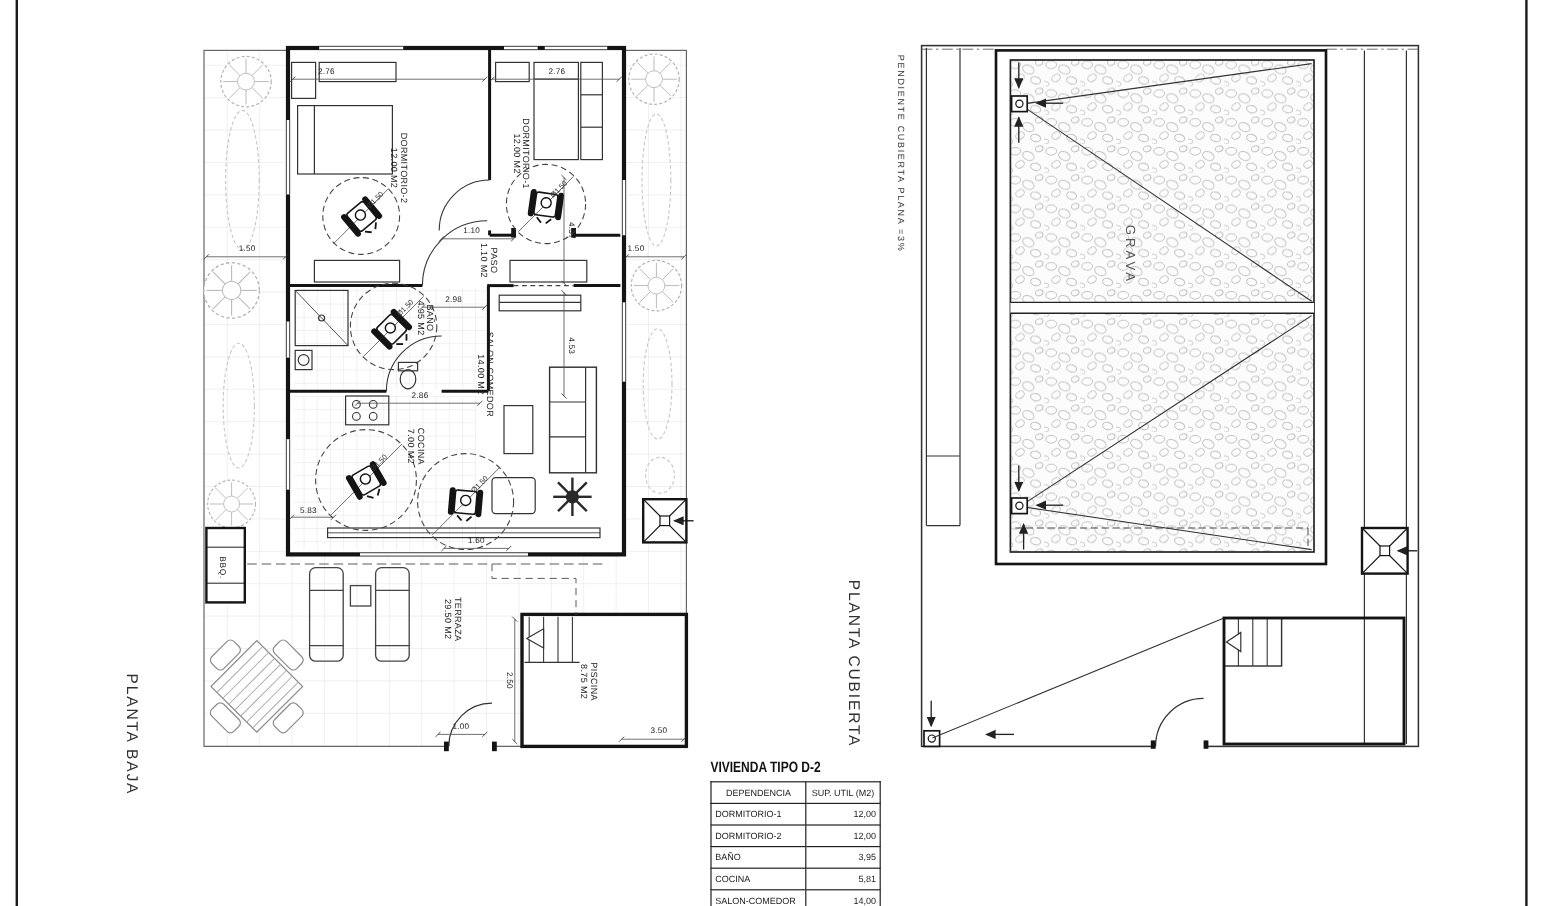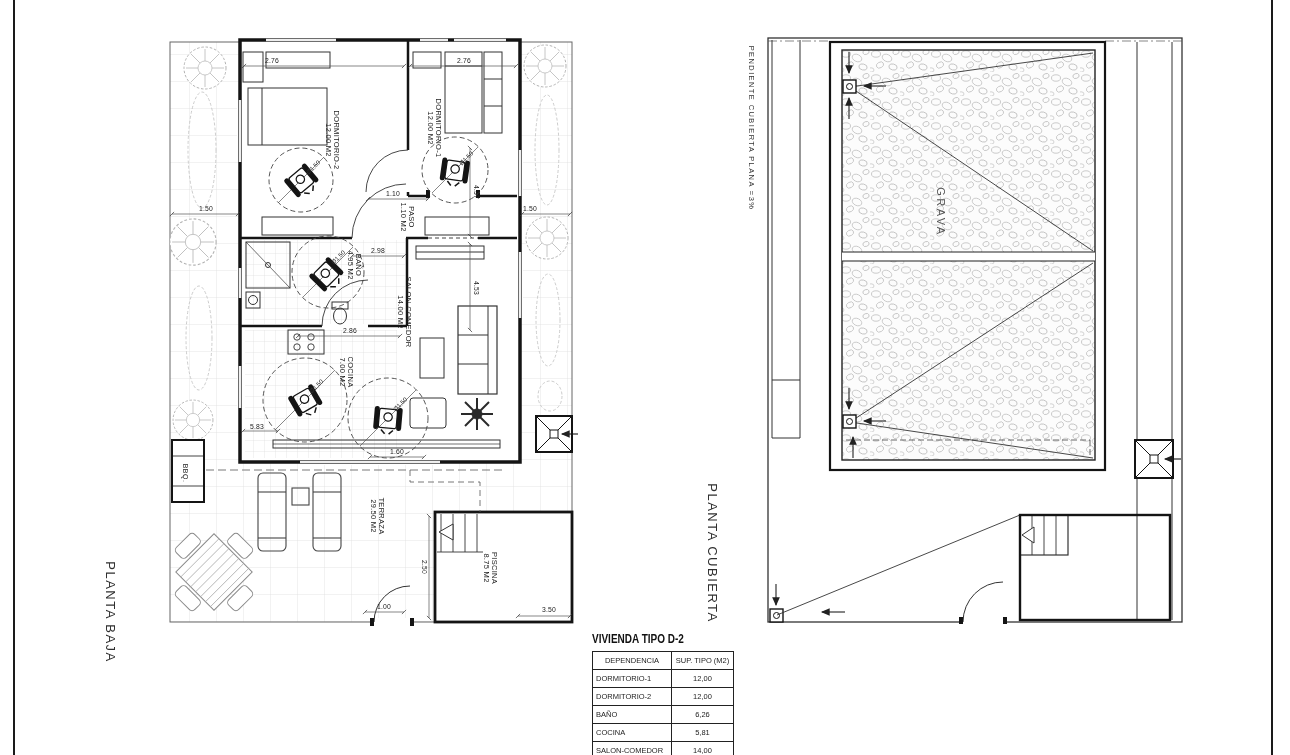--- a/index.html
+++ b/index.html
@@ -18,21 +18,21 @@
   .grava{font-size:11px;letter-spacing:2.5px;color:#555;}
   .bbq{font-size:7px;letter-spacing:0.5px;color:#222;}
   .sheet-table{position:absolute;left:592px;top:632px;}
   .tbl-title{font-weight:bold;font-size:12.5px;color:#111;transform:scaleX(0.8);
              transform-origin:left;white-space:nowrap;margin-bottom:5px;letter-spacing:0;}
   table.areas{border-collapse:collapse;}
   table.areas th,table.areas td{border:1.3px solid #222;font-size:7.5px;color:#1c1c1c;
              height:17px;padding:0 3px;font-weight:normal;}
   table.areas th{text-align:center;}
   td.rname{width:72px;text-align:left;}
-  td.rval{width:55px;text-align:center;}
+  td.rval{width:55px;text-align:right;}
   th.c1{width:72px;} th.c2{width:55px;}
 </style>
 </head>
 <body>
 
 <div id="stage">
 
 <div class="sheet-border" style="left:13px;"></div>
 <div class="sheet-border" style="left:1271px;"></div>
 
@@ -457,35 +457,35 @@
 <div class="lbl odim" style="left:338px;top:257px;transform:translate(-50%,-50%) rotate(-45deg);">Ø1.50</div>
 <div class="lbl odim" style="left:316px;top:386px;transform:translate(-50%,-50%) rotate(-45deg);">Ø1.50</div>
 <div class="lbl odim" style="left:400px;top:404px;transform:translate(-50%,-50%) rotate(-45deg);">Ø1.50</div>
 
 <div class="sheet-table">
   <div class="tbl-title">VIVIENDA TIPO D-2</div>
   <table class="areas">
     <thead>
       <tr>
         <th class="c1">DEPENDENCIA</th>
-        <th class="c2">SUP. TIPO (M2)</th>
+        <th class="c2">SUP. UTIL (M2)</th>
       </tr>
     </thead>
     <tbody>
       <tr>
         <td class="rname">DORMITORIO-1</td>
         <td class="rval">12,00</td>
       </tr>
       <tr>
         <td class="rname">DORMITORIO-2</td>
         <td class="rval">12,00</td>
       </tr>
       <tr>
         <td class="rname">BAÑO</td>
-        <td class="rval">6,26</td>
+        <td class="rval">3,95</td>
       </tr>
       <tr>
         <td class="rname">COCINA</td>
         <td class="rval">5,81</td>
       </tr>
       <tr>
         <td class="rname">SALON-COMEDOR</td>
         <td class="rval">14,00</td>
       </tr>
     </tbody>

